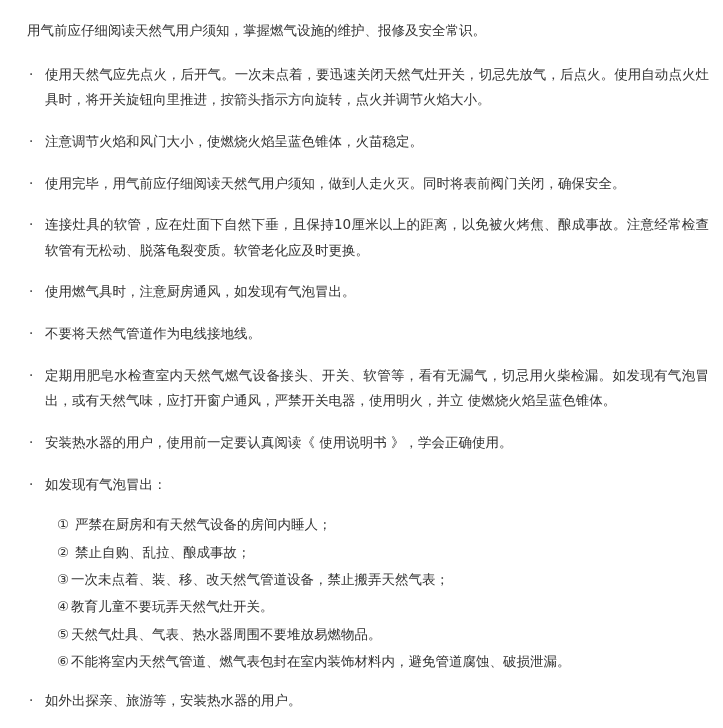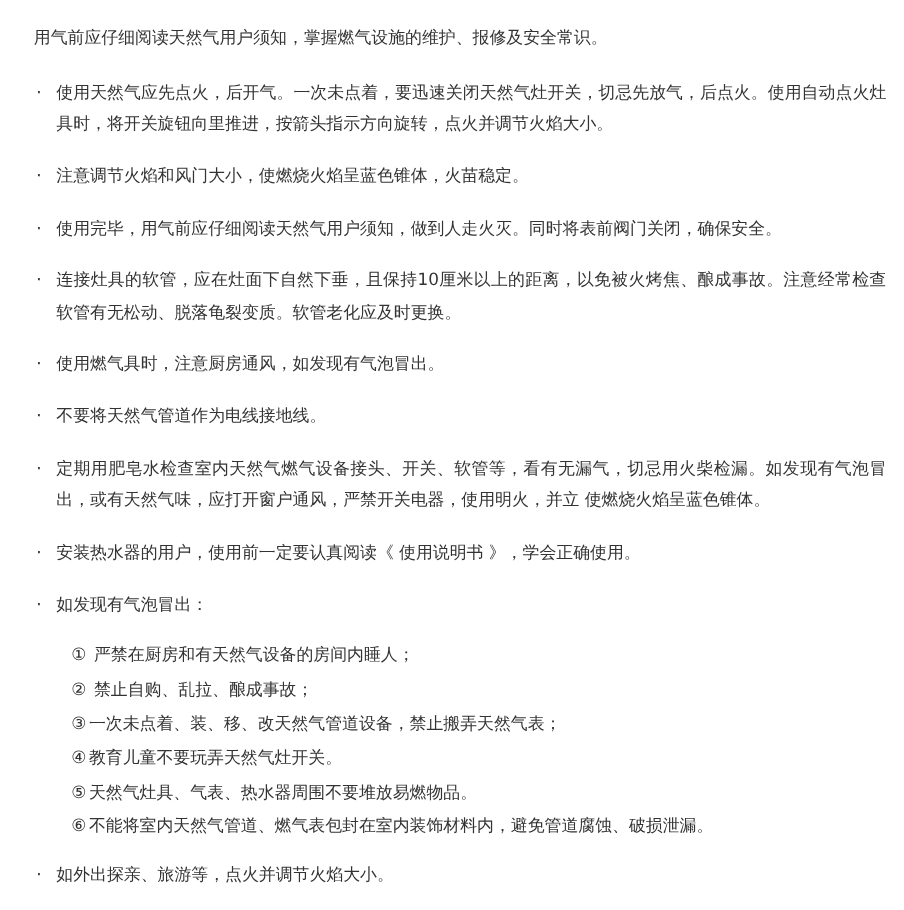--- a/index.html
+++ b/index.html
@@ -155,16 +155,16 @@
     </div>
     <div class="sub-item">
       <span class="sub-indent"></span>
       <span class="sub-marker">⑥</span>
       <span class="sub-text">不能将室内天然气管道、燃气表包封在室内装饰材料内，避免管道腐蚀、破损泄漏。</span>
     </div>
   </div>
 
   <div class="bullet-row">
     <span class="bullet-dot">·</span>
-    <span class="bullet-text">如外出探亲、旅游等，点火并调节火焰大小。</span>
+    <span class="bullet-text">如外出探亲、旅游等，安装热水器的用户。</span>
   </div>
 
 </div>
 
 </body></html>

